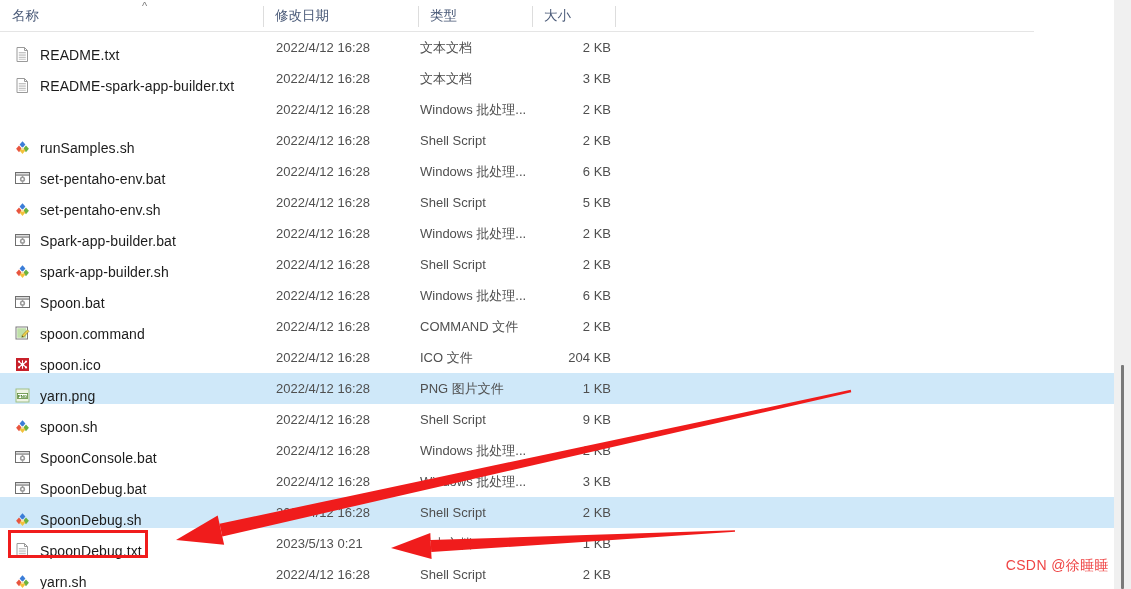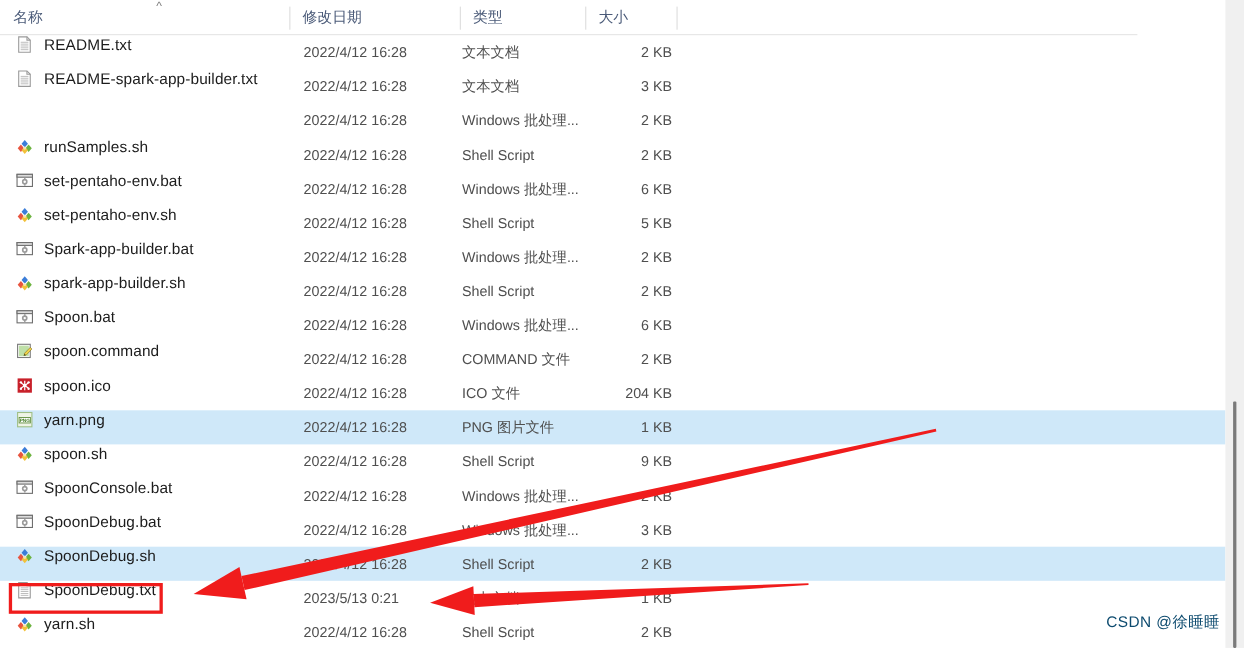--- a/index.html
+++ b/index.html
@@ -67,21 +67,21 @@
     height: 31px;
     width: 1114px;
     display: block;
   }
   .row.selected { background: #cfe8f9; }
   .row-name {
     position: absolute;
     left: 0; top: 0;
     height: 31px;
     display: flex;
-    align-items: flex-start;
+    align-items: flex-end;
     padding-left: 14px;
   }
   .fname {
     font-size: 14px;
     color: #1c1c1c;
     white-space: nowrap;
     margin-left: 9px;
     letter-spacing: 0.1px;
   }
   .cell {
@@ -129,21 +129,21 @@
     width: 140px; height: 28px;
     border: 3px solid #f01c1c;
     background: transparent;
   }
 
   
   .watermark {
     position: absolute;
     right: 22px; bottom: 14px;
     font-size: 14px;
-    color: #0c4a6e;
+    color: #ef4444;
     white-space: nowrap;
     letter-spacing: 0.4px;
   }
 </style>
 </head>
 <body>
 
 <div id="root">
 
   <div class="explorer">

